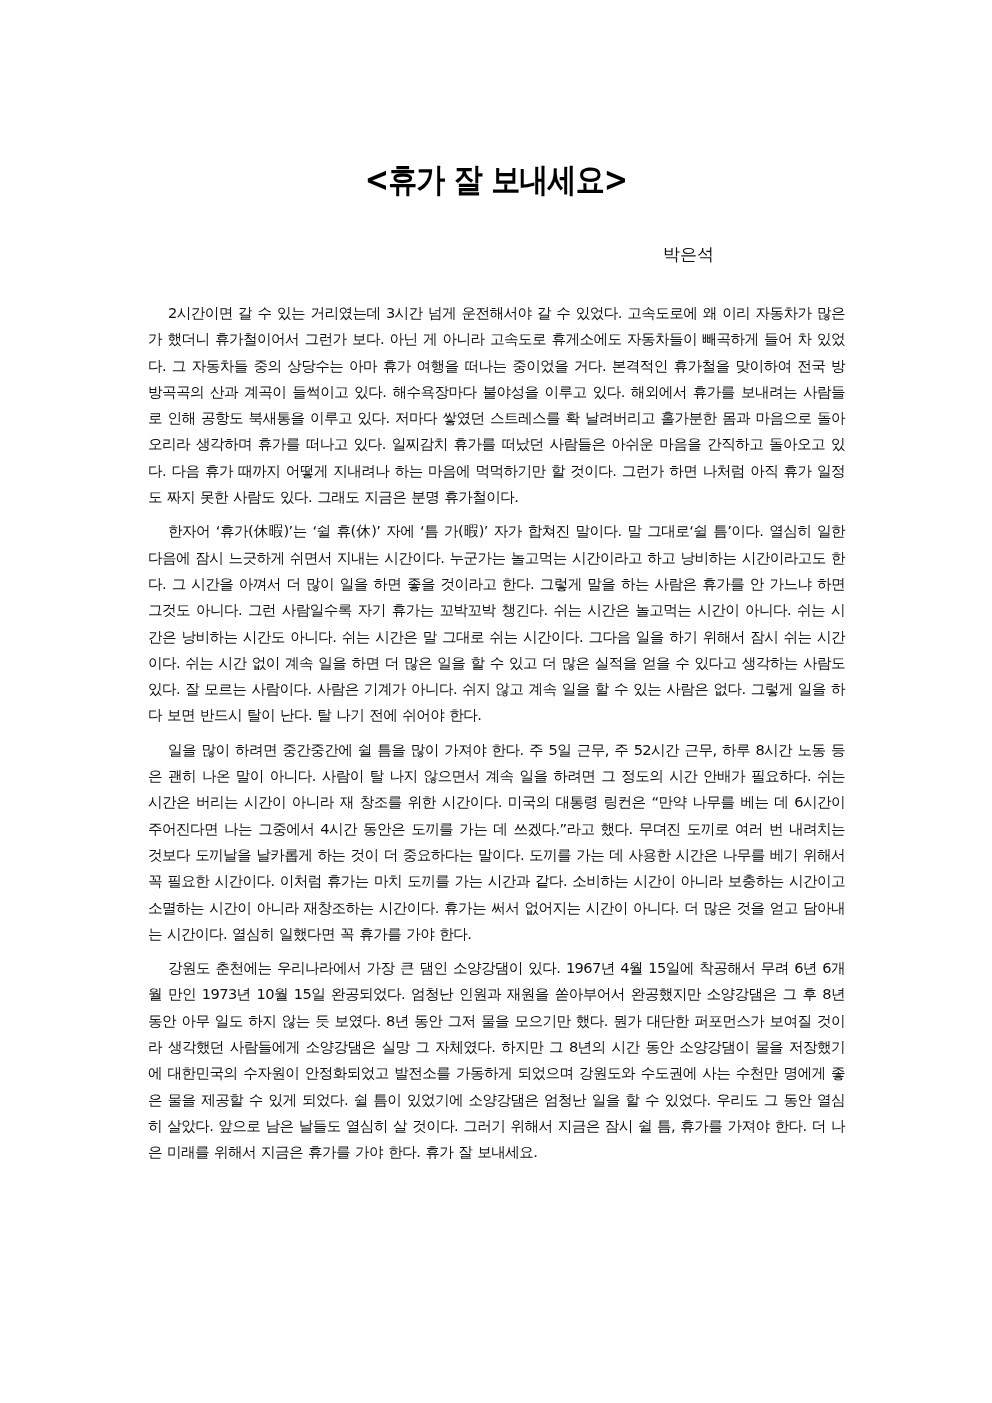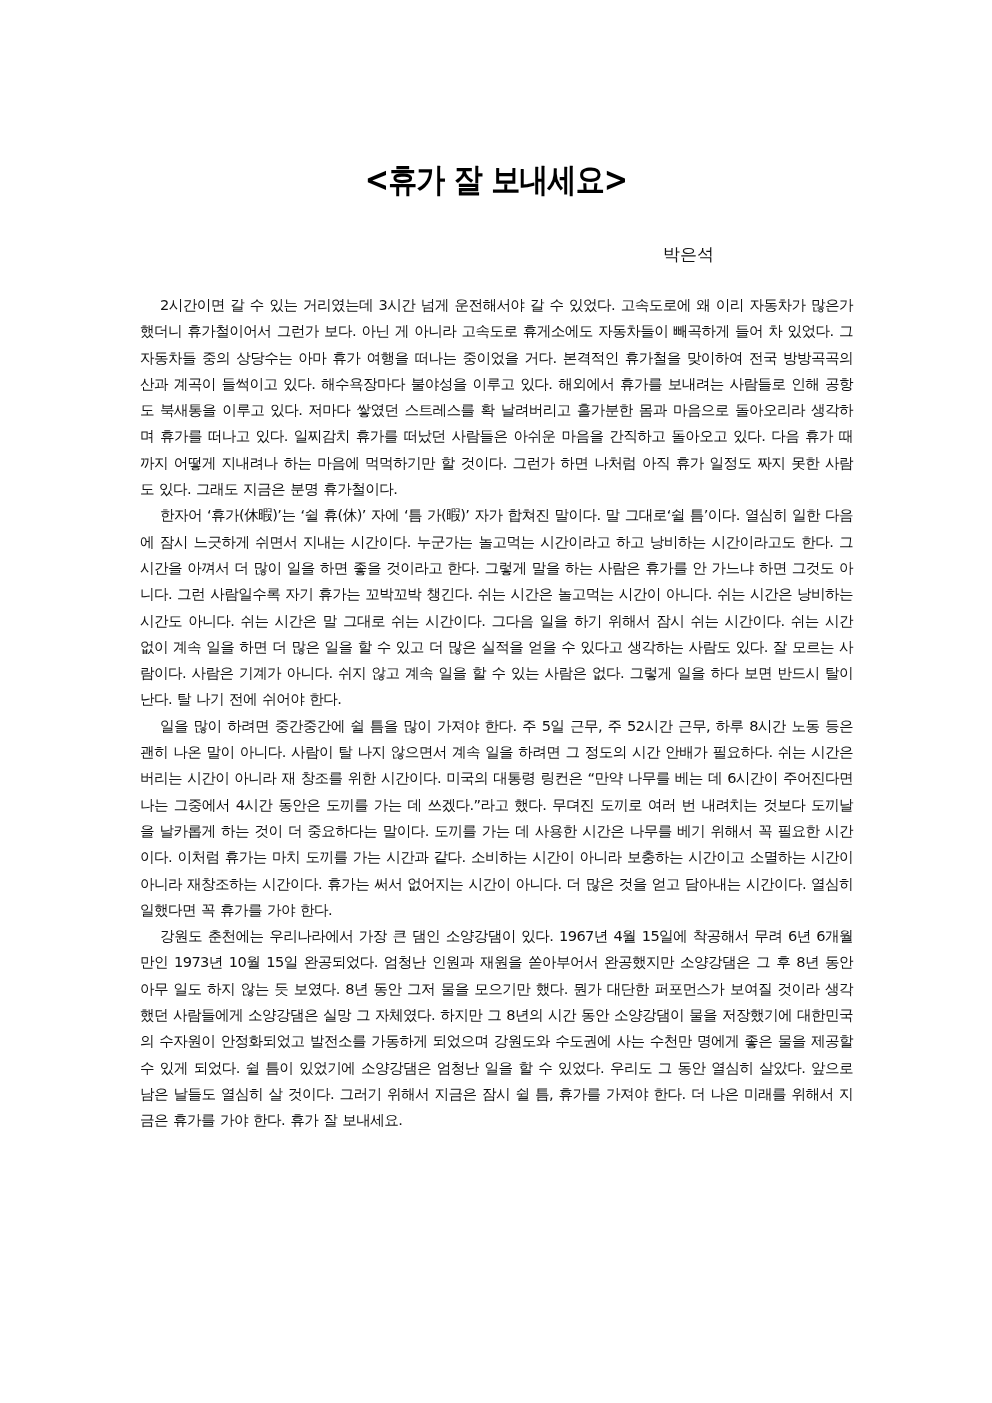--- a/index.html
+++ b/index.html
@@ -17,21 +17,21 @@
     position: absolute; right: 142px; top: 243px;
     font-family: "DejaVu Sans", sans-serif;
     font-size: 17px; color: #111;
   }
   .body {
     position: absolute; left: 140px; top: 292px; width: 713px;
     font-family: "DejaVu Sans", sans-serif;
     font-size: 14.6px; line-height: 26.3px; color: #111;
     text-align: justify; letter-spacing: -0.6px; word-spacing: 1px;
   }
-  .body p { margin: 0; text-indent: 20px; }
+  .body p { margin: 8px; text-indent: 20px; }
 </style>
 </head>
 <body>
 
 <div class="page">
   <div class="title">&lt;휴가 잘 보내세요&gt;</div>
   <div class="author">박은석</div>
   <div class="body">
     <p>2시간이면 갈 수 있는 거리였는데 3시간 넘게 운전해서야 갈 수 있었다. 고속도로에 왜 이리 자동차가 많은가 했더니 휴가철이어서 그런가 보다. 아닌 게 아니라 고속도로 휴게소에도 자동차들이 빼곡하게 들어 차 있었다. 그 자동차들 중의 상당수는 아마 휴가 여행을 떠나는 중이었을 거다. 본격적인 휴가철을 맞이하여 전국 방방곡곡의 산과 계곡이 들썩이고 있다. 해수욕장마다 불야성을 이루고 있다. 해외에서 휴가를 보내려는 사람들로 인해 공항도 북새통을 이루고 있다. 저마다 쌓였던 스트레스를 확 날려버리고 홀가분한 몸과 마음으로 돌아오리라 생각하며 휴가를 떠나고 있다. 일찌감치 휴가를 떠났던 사람들은 아쉬운 마음을 간직하고 돌아오고 있다. 다음 휴가 때까지 어떻게 지내려나 하는 마음에 먹먹하기만 할 것이다. 그런가 하면 나처럼 아직 휴가 일정도 짜지 못한 사람도 있다. 그래도 지금은 분명 휴가철이다.</p>
     <p>한자어 ‘휴가(休暇)’는 ‘쉴 휴(休)’ 자에 ‘틈 가(暇)’ 자가 합쳐진 말이다. 말 그대로‘쉴 틈’이다. 열심히 일한 다음에 잠시 느긋하게 쉬면서 지내는 시간이다. 누군가는 놀고먹는 시간이라고 하고 낭비하는 시간이라고도 한다. 그 시간을 아껴서 더 많이 일을 하면 좋을 것이라고 한다. 그렇게 말을 하는 사람은 휴가를 안 가느냐 하면 그것도 아니다. 그런 사람일수록 자기 휴가는 꼬박꼬박 챙긴다. 쉬는 시간은 놀고먹는 시간이 아니다. 쉬는 시간은 낭비하는 시간도 아니다. 쉬는 시간은 말 그대로 쉬는 시간이다. 그다음 일을 하기 위해서 잠시 쉬는 시간이다. 쉬는 시간 없이 계속 일을 하면 더 많은 일을 할 수 있고 더 많은 실적을 얻을 수 있다고 생각하는 사람도 있다. 잘 모르는 사람이다. 사람은 기계가 아니다. 쉬지 않고 계속 일을 할 수 있는 사람은 없다. 그렇게 일을 하다 보면 반드시 탈이 난다. 탈 나기 전에 쉬어야 한다.</p>

